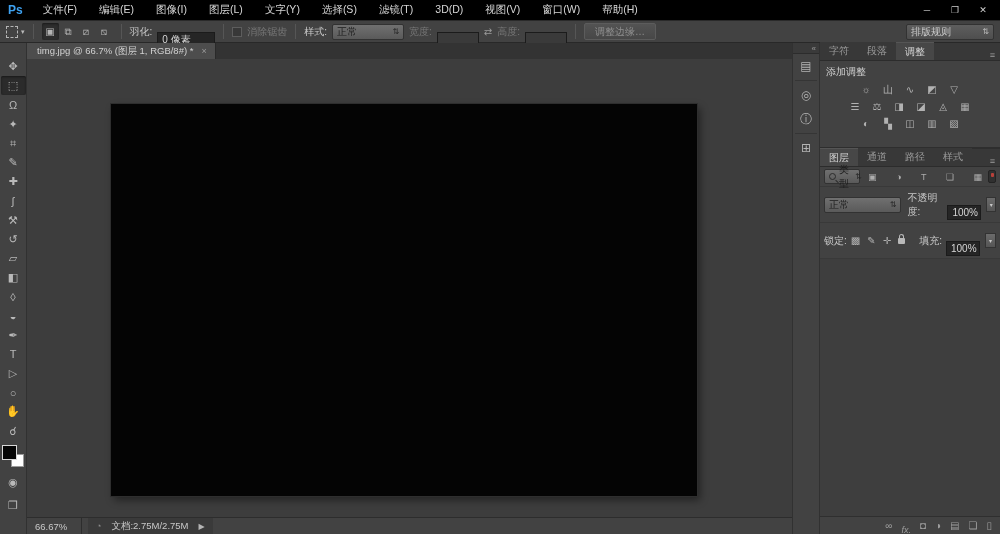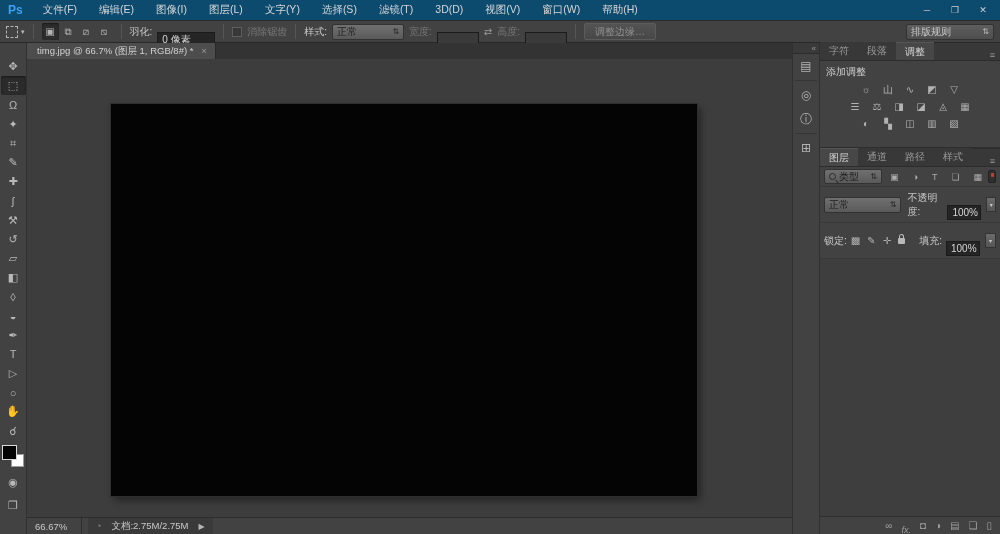--- a/index.html
+++ b/index.html
@@ -1,21 +1,21 @@
 <!DOCTYPE html>
 <html><head>
 <meta charset="utf-8">
 <style>
   * { margin:0; padding:0; box-sizing:border-box; }
   html,body { width:1000px; height:534px; overflow:hidden; }
   body { font-family:"Liberation Sans","DejaVu Sans",sans-serif; background:#3d3d3d; color:#cfcfcf; font-size:10px; }
   .app { width:1000px; height:534px; display:flex; flex-direction:column; background:#3d3d3d; }
 
   
-  .menubar { height:21px; background:#0c4a6e; border-bottom:1px solid #2a2a2a; display:flex; align-items:center; flex:0 0 21px; }
+  .menubar { height:21px; background:#000000; border-bottom:1px solid #2a2a2a; display:flex; align-items:center; flex:0 0 21px; }
   .ps-logo { color:#3da1f0; font-weight:bold; font-size:12px; padding:0 9px 0 8px; }
   .menus { display:flex; gap:0; }
   .menus span { padding:0 11px; color:#d6d6d6; font-size:10.5px; cursor:default; }
   .win-controls { margin-left:auto; display:flex; align-items:center; gap:2px; padding-right:4px; }
   .win-btn { width:26px; height:15px; display:flex; align-items:center; justify-content:center; color:#cfcfcf; font-size:9px; }
 
   
   .optionsbar { height:22px; background:#424242; border-bottom:1px solid #282828; display:flex; align-items:center; gap:5px; padding:0 6px; flex:0 0 22px; }
   .sep { width:1px; height:15px; background:#565656; margin:0 3px; }
   .tool-preset { display:flex; align-items:center; gap:3px; }
@@ -77,21 +77,21 @@
   .ptab.active { background:#474747; color:#d6d6d6; border-top:1px solid #555; }
   .panel-menu { margin-left:auto; color:#9e9e9e; font-size:9px; padding-right:5px; }
 
   .adj-panel { flex:0 0 106px; display:flex; flex-direction:column; border-bottom:2px solid #2e2e2e; }
   .adj-label { padding:4px 6px 2px 6px; color:#cfcfcf; font-size:10px; }
   .adj-row { display:flex; justify-content:center; gap:5px; padding:1px 0; }
   .adj-icon { width:17px; height:15px; display:flex; align-items:center; justify-content:center; color:#b2b2b2; font-size:10px; }
 
   .layers-panel { flex:1; display:flex; flex-direction:column; min-height:0; }
   .lp-row { display:flex; align-items:center; gap:4px; padding:2px 4px; border-bottom:1px solid #393939; }
-  .filter-dd { width:58px; height:15px; }
+  .filter-dd { width:36px; height:15px; }
   .search-glyph { width:7px; height:7px; border:1px solid #2b2b2b; border-radius:50%; position:relative; margin-right:3px; flex:0 0 7px; }
   .search-glyph::after { content:''; position:absolute; width:4px; height:1px; background:#2b2b2b; transform:rotate(45deg); left:5px; top:7px; }
   .filter-icons { display:flex; gap:4px; margin-left:4px; flex:1; justify-content:space-between; padding-right:2px; }
   .f-icon { color:#adadad; font-size:9px; }
   .toggle { width:8px; height:13px; background:#303030; border:1px solid #232323; border-radius:2px; position:relative; }
   .toggle::after { content:''; position:absolute; left:1.5px; top:1.5px; width:3.5px; height:4px; background:#b8413a; border-radius:1px; }
   .blend-dd { width:90px; height:16px; }
   .pct-field { width:34px; height:15px; }
   .spin { width:11px; height:15px; background:linear-gradient(#6b6b6b,#555); border:1px solid #333; color:#c9c9c9; font-size:6px; display:flex; align-items:center; justify-content:center; margin-left:1px; }
   .lock-icons { display:flex; gap:7px; align-items:center; }

